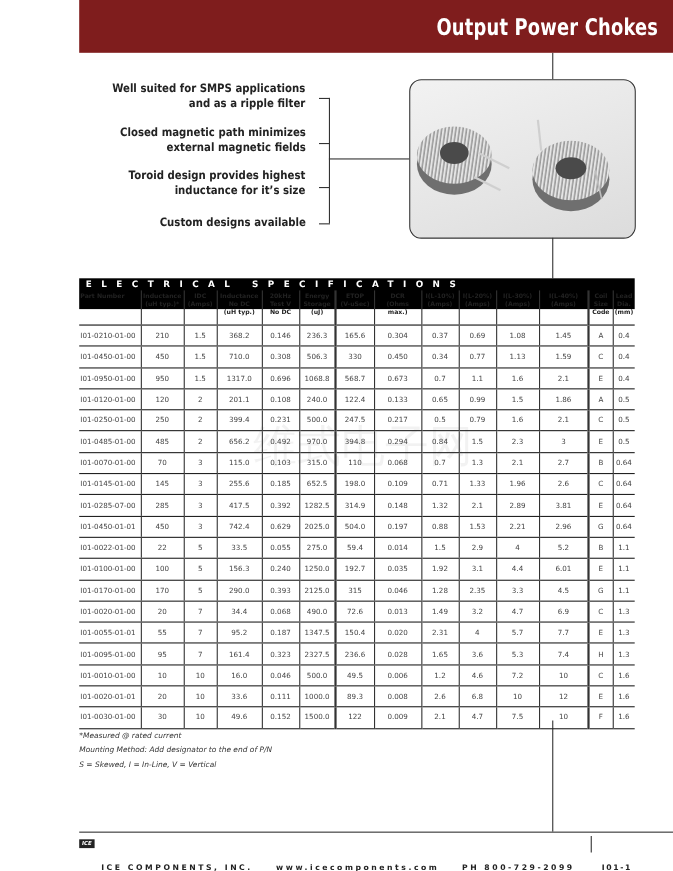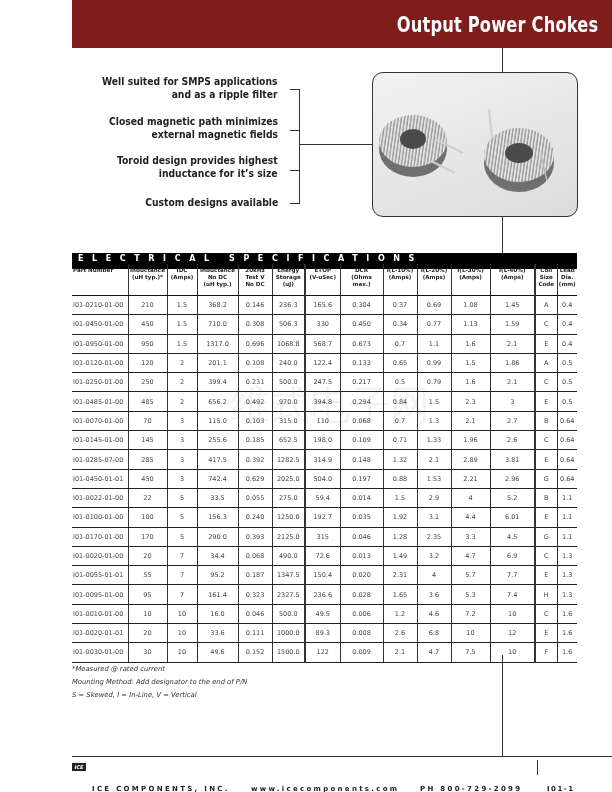--- a/index.html
+++ b/index.html
@@ -8,21 +8,21 @@
   .header-bar { position:absolute; left:72px; top:0; width:540px; height:48px; background:#7f1d1d; }
   .header-title { position:absolute; right:14px; top:13px; color:#fff; font-family:"DejaVu Sans Condensed","DejaVu Sans",sans-serif;
                   font-weight:bold; font-size:21px; letter-spacing:0.2px; transform:scaleX(0.86); transform-origin:right center; white-space:nowrap; }
   .vline { position:absolute; background:#333; width:1px; }
   .features { position:absolute; left:80px; top:75px; width:198px; }
   .feature { position:absolute; right:0; text-align:right; font-weight:bold; font-size:10.5px; line-height:13px;
              color:#222; white-space:nowrap; transform:scaleX(0.88); transform-origin:right center; }
   .bracket-tick { position:absolute; height:1px; background:#333; }
   .photo { position:absolute; left:372px; top:72px; width:204px; height:143px; border:1.3px solid #333; border-radius:11px;
            background:linear-gradient(160deg,#f2f2f2 0%,#e6e6e6 55%,#dcdcdc 100%); overflow:hidden; }
-  .spec-bar { position:absolute; left:72px; top:253px; width:505px; height:16px; background:#000; }
+  .spec-bar { position:absolute; left:72px; top:253px; width:505px; height:28px; background:#000; }
   .spec-title { position:absolute; left:6px; top:0px; color:#fff; font-weight:bold; font-size:8px; letter-spacing:8.6px; line-height:11px; white-space:nowrap; }
   table.spec { position:absolute; left:72px; top:264px; width:505px; border-collapse:collapse; table-layout:fixed; font-size:6.5px; }
   table.spec th { font-weight:bold; font-size:5.6px; line-height:7px; vertical-align:top; padding:3px 1px 2px 1px; text-align:center;
                   border-left:1px solid #333; border-bottom:1.4px solid #111; height:26px; color:#222; }
   table.spec th:first-child { text-align:left; border-left:none; padding-left:1px; }
   table.spec td { text-align:center; height:18.3px; padding:0; border-left:1px solid #333; border-bottom:1px solid #222; color:#444; white-space:nowrap; }
   table.spec td:first-child { text-align:left; border-left:none; padding-left:1px;margin-left:14px; }
   table.spec td.dbl { border-left:2px solid #333;margin-top:22px; }
   .notes { position:absolute; left:72px; top:663px; font-size:6.8px; font-style:italic; color:#333; line-height:13px; }
   .footer-line { position:absolute; left:72px; top:756px; width:540px; height:1px; background:#333; }

